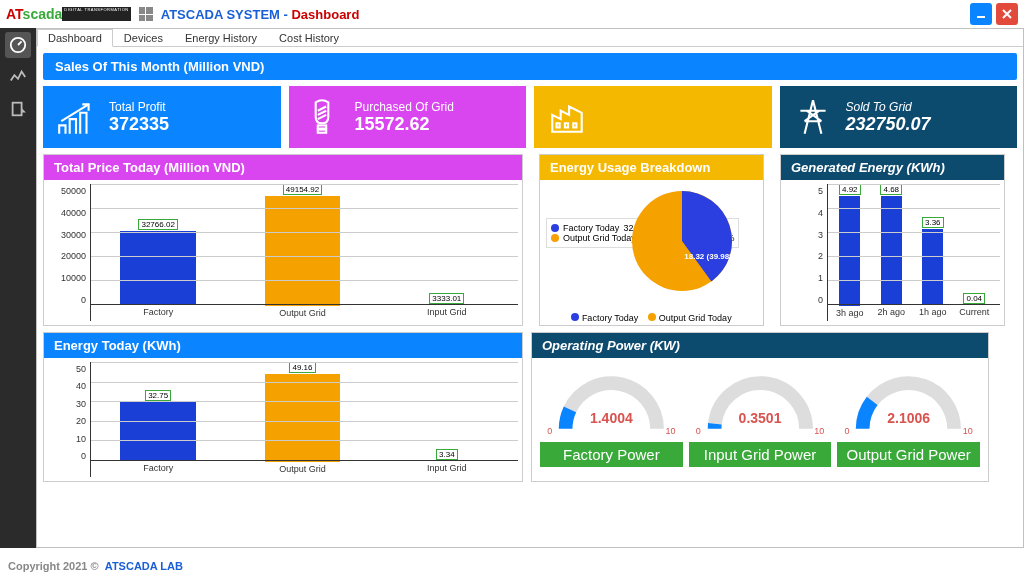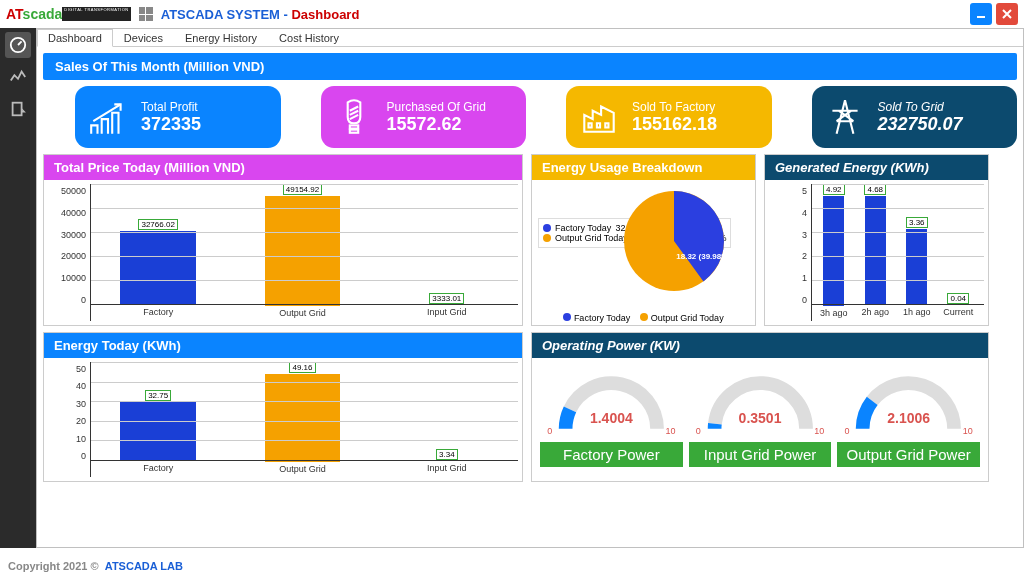--- a/index.html
+++ b/index.html
@@ -22,29 +22,29 @@
 .leftnav { width: 36px; background: #2b2b2b; display: flex; flex-direction: column; align-items: center; padding-top: 4px; gap: 6px; }
 .navicon { width: 26px; height: 26px; display: flex; align-items: center; justify-content: center; color: #bbb; border-radius: 3px; cursor: pointer; }
 .navicon.active { background: #555; color: #fff; }
 .main { flex: 1; border: 1px solid silver; display: flex; flex-direction: column; }
 .tabs { display: flex; border-bottom: 1px solid #ccc; background: #fff; font-size: 11px; }
 .tab { padding: 2px 10px; cursor: pointer; color: #333; border: 1px solid transparent; border-bottom: none; }
 .tab.active { background: #fff; border-color: #ccc; border-bottom: 1px solid #fff; margin-bottom: -1px; }
 .content { flex: 1; padding: 6px; background: #fff; overflow: hidden; }
 .rowhead { background: #0a84ff; color: #fff; font-weight: bold; padding: 6px 12px; font-size: 13px; border-radius: 2px; }
 .kpis { display: flex; gap: 8px; margin-top: 6px; }
-.kpi { flex: 1; display: flex; align-items: center; padding: 10px 12px; color: #fff; border-radius: 13px; margin-left: 32px; }
+.kpi { flex: 1; display: flex; align-items: center; padding: 10px 12px; color: #fff; border-radius: 0; }
 .kpi svg { width: 42px; height: 42px; margin-right: 12px; }
 .kpi .t { font-size: 12px; }
 .kpi .v { font-size: 18px; font-weight: bold; }
 .bg-blue { background: #0a84ff; }
 .bg-green { background: #d946ef; }
 .bg-yellow { background: #f5b800; }
 .bg-red { background: #0c4a6e; font-style: italic; }
-.panels { display: grid; grid-template-columns: 480px 225px 225px; gap: 8px; margin-top: 6px; }
+.panels { display: grid; grid-template-columns: 480px 225px 225px; gap: 16px; margin-top: 6px; }
 .panel { border: 1px solid #ccc; display: flex; flex-direction: column; height: 172px; }
 .panel .ph { color: #fff; padding: 5px 10px; font-size: 13px; font-weight: bold; }
 .panel .pb { flex: 1; position: relative; padding: 4px; }
 .barchart { display: flex; height: 100%; }
 .yaxis { display: flex; flex-direction: column; justify-content: space-between; align-items: flex-end; font-size: 9px; color: #333; padding: 2px 4px 16px 2px; width: 42px; }
 .bars { flex: 1; display: flex; align-items: flex-end; gap: 18px; height: 100%; padding: 0 8px 0 4px; position: relative; border-left: 1px solid #333; }
 .gridlines { position: absolute; left: 0; right: 0; top: 0; bottom: 16px; display: flex; flex-direction: column; justify-content: space-between; pointer-events: none; }
 .gridlines div { border-top: 1px solid #ccc; height: 0; }
 .gridlines div:last-child { border-top: 1px solid #333; }
 .bwrap { flex: 1; display: flex; flex-direction: column; align-items: center; height: 100%; }
@@ -147,24 +147,20 @@
             </svg>
             <div>
               <div class="t">Purchased Of Grid</div>
               <div class="v">15572.62</div>
             </div>
           </div>
           <div class="kpi bg-yellow">
             <svg viewBox="0 0 40 40">
               <path d="M6 34 L6 18 L14 22 L14 14 L22 18 L22 10 L34 16 L34 34 Z M10 26 h3 v4 h-3 z M18 26 h3 v4 h-3 z M26 26 h3 v4 h-3 z" fill="none" stroke="#fff" stroke-width="2"></path>
             </svg>
-            <div>
-              <div class="t">Sold To Factory</div>
-              <div class="v">155162.18</div>
-            </div>
           </div>
           <div class="kpi bg-red">
             <svg viewBox="0 0 40 40">
               <path d="M20 4 L12 36 M20 4 L28 36 M14 14 L26 14 M12 24 L28 24 M14 14 L28 24 M26 14 L12 24 M8 14 L14 14 M32 14 L26 14" fill="none" stroke="#fff" stroke-width="2"></path>
             </svg>
             <div>
               <div class="t">Sold To Grid</div>
               <div class="v">232750.07</div>
             </div>
           </div>

